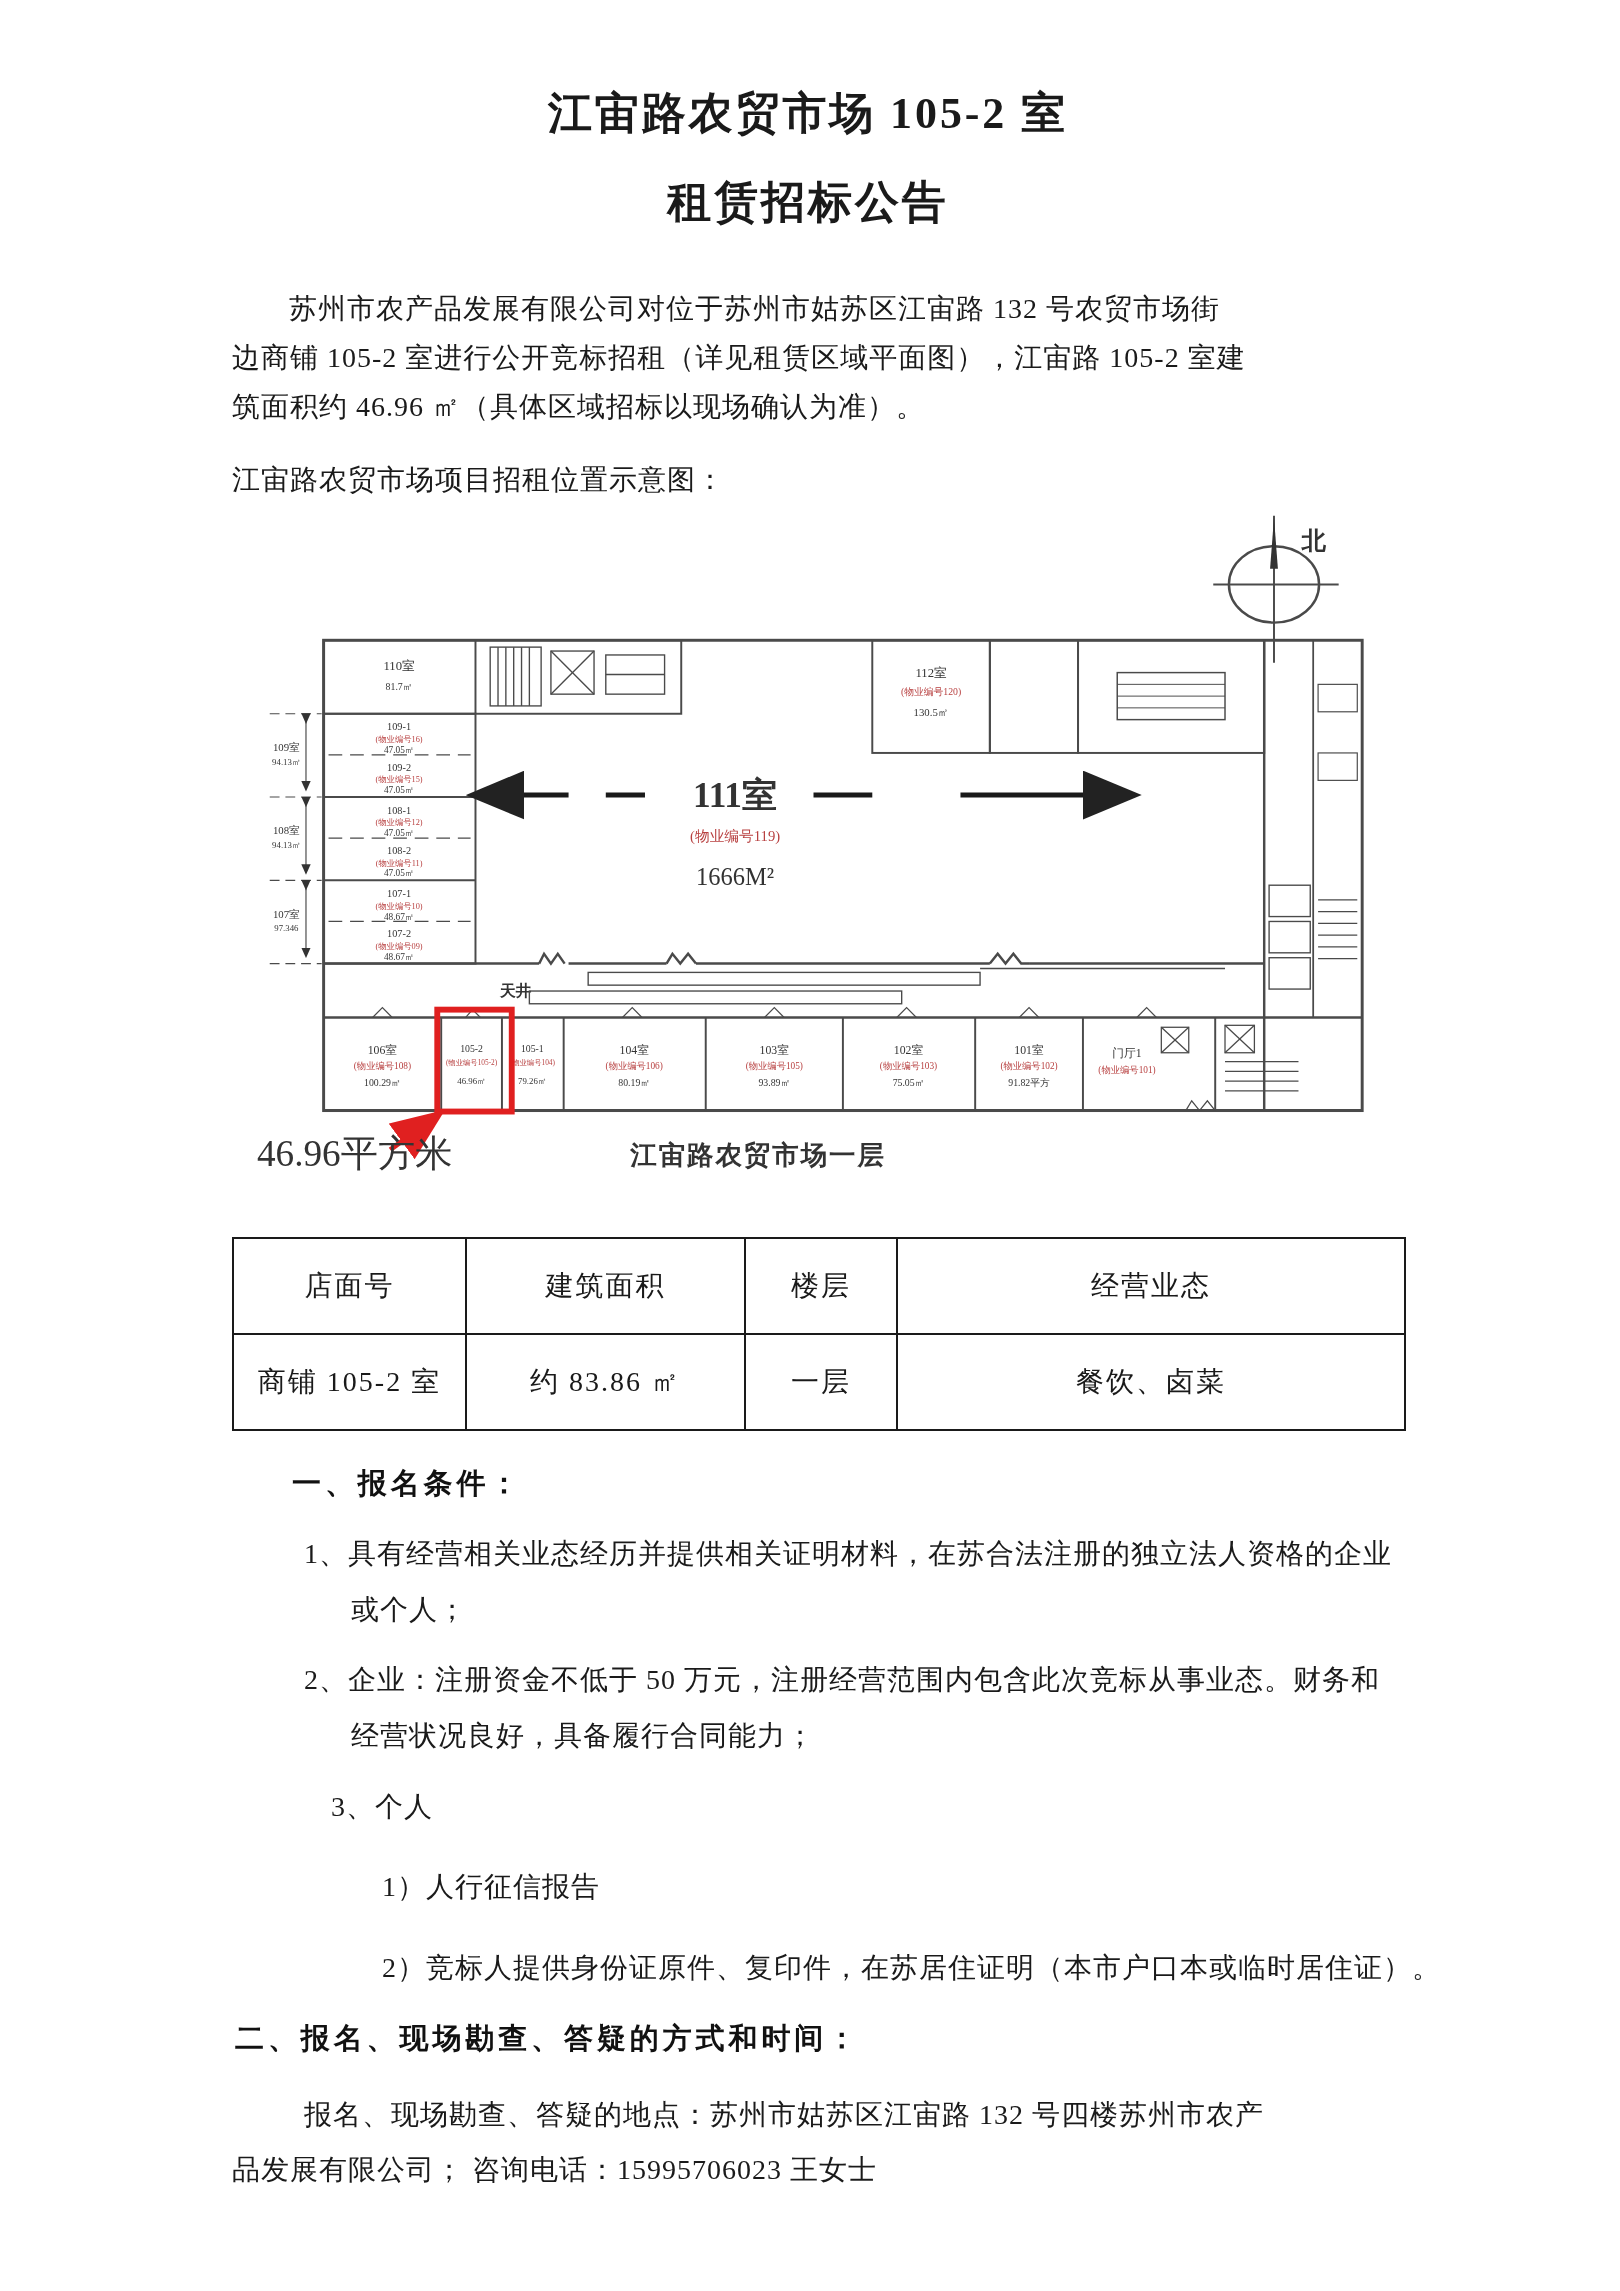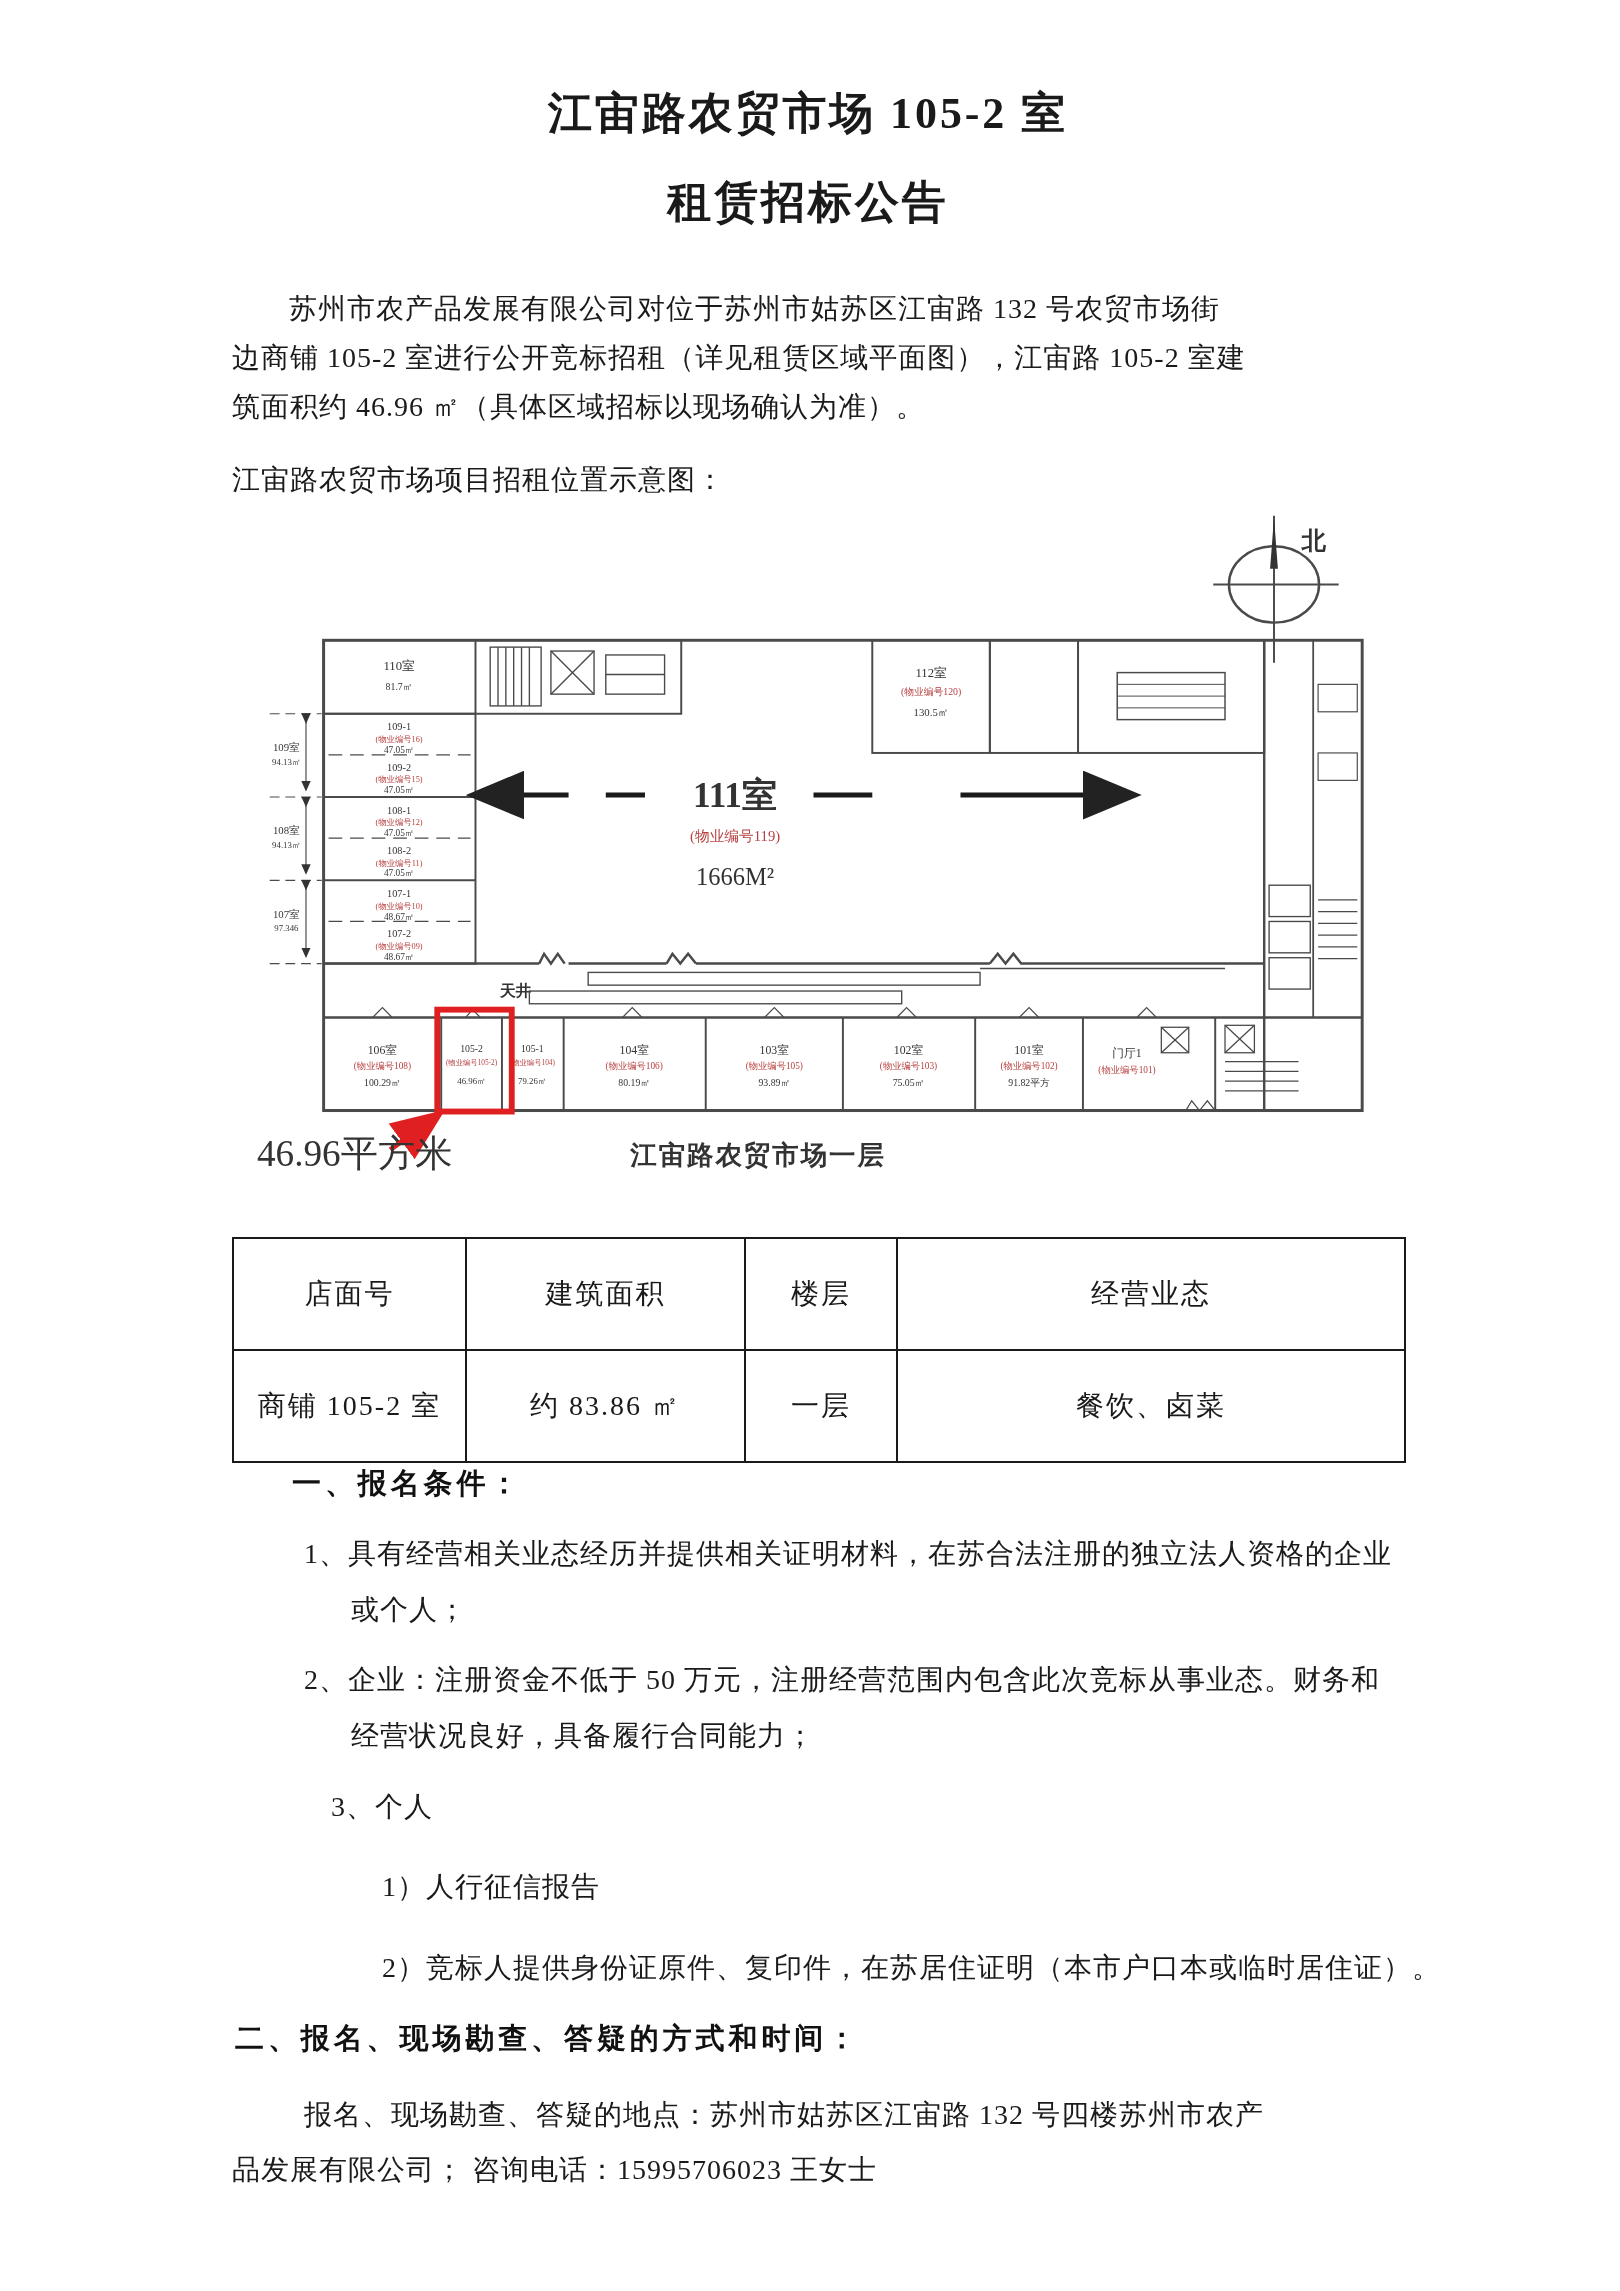--- a/index.html
+++ b/index.html
@@ -21,21 +21,21 @@
   .heading{
     position:absolute;font-family:"Liberation Sans", sans-serif;
     font-weight:700;font-size:29px;letter-spacing:3.9px;white-space:nowrap;color:#111;
   }
   table.info{
     position:absolute;left:232px;top:1237px;
     border-collapse:collapse;table-layout:fixed;
   }
   table.info td{
     border:2px solid #1a1a1a;text-align:center;vertical-align:middle;
-    font-size:28px;letter-spacing:2px;height:86px;padding:12px;
+    font-size:28px;letter-spacing:2px;height:86px;padding:4px;
   }
   .plan{position:absolute;left:245px;top:508px;width:1186px;height:678px;}
   .plan svg{display:block;width:1186px;height:678px;}
   svg text{font-family:"Liberation Serif", serif;fill:#333;}
   .wall{stroke:#4a4a4a;fill:none;}
   .redtxt{fill:#b84040;}
 </style>
 </head>
 <body>
 

